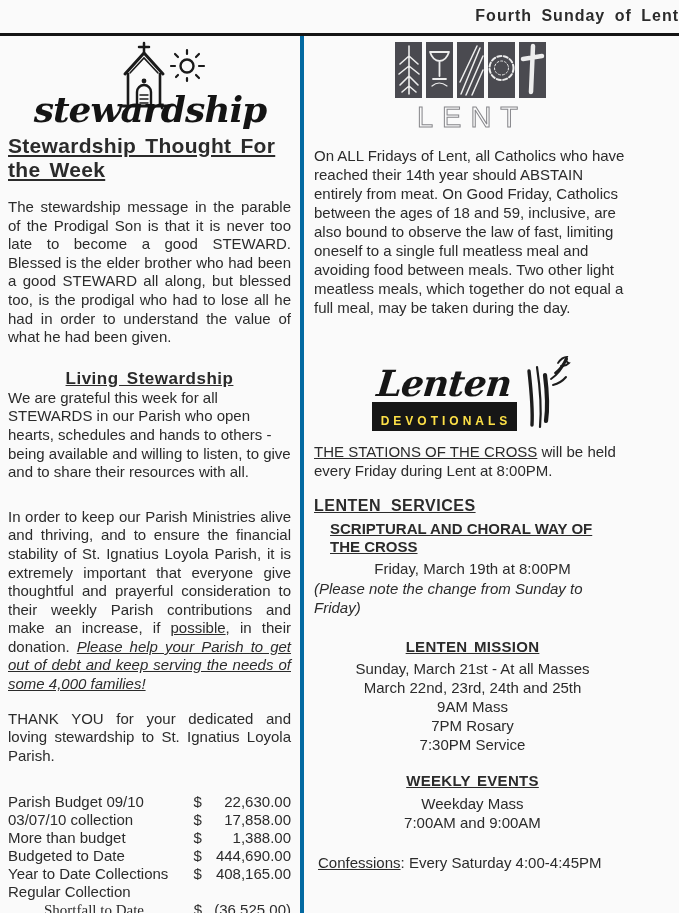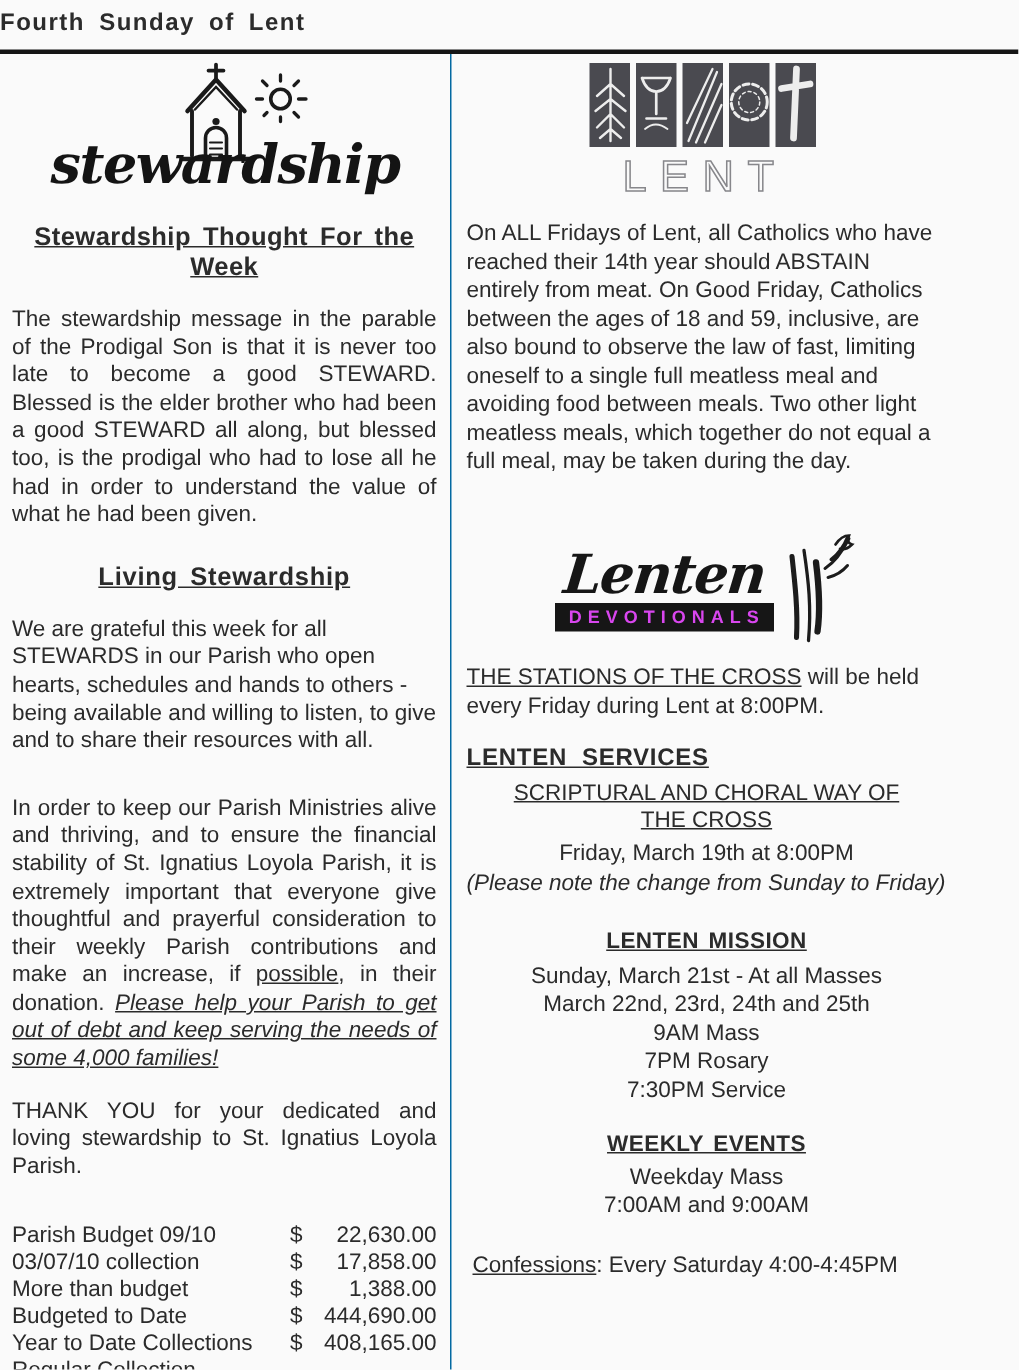--- a/index.html
+++ b/index.html
@@ -7,47 +7,47 @@
   body {
     width: 679px; height: 913px;
     background: #fafafa;
     color: #2b2b2b;
     font-family: "Liberation Sans", sans-serif;
     overflow: hidden;
   }
   .page { position: relative; width: 679px; height: 913px; overflow: hidden; }
 
   
-  .masthead { padding-top: 7px; text-align: left; border-radius: 12px; }
+  .masthead { padding-top: 7px; text-align: right; border-radius: 12px; }
   .masthead-title { font-size: 16px; font-weight: bold; letter-spacing: 1px; word-spacing: 4px; }
   .masthead-rule { height: 3px; background: #151515; margin-top: 8px; }
 
   
   .columns { display: flex; height: 878px; }
   .col-left  { width: 300px; padding: 2px 9px 0 8px; }
-  .col-right { width: 339px; border-left: 1px solid #0369a1; padding: 2px 8px 0 10px; }
+  .col-right { width: 339px; border-left: 4px solid #0369a1; padding: 2px 8px 0 10px; }
 
   p { margin: 0; font-size: 15px; line-height: 1.24; }
   .justify { text-align: justify; }
   .u { text-decoration: underline; }
 
   
   .stew-logo { text-align: center; margin-top: 2px; height: 90px; }
   .thought-heading {
-    margin: 18px 0 0; text-align: center;
-    font-size: 17px; font-weight: bold; text-decoration: underline;
+    margin: 4px 0 0; text-align: left;
+    font-size: 21px; font-weight: bold; text-decoration: underline;
     letter-spacing: 0.3px; word-spacing: 3px;
   }
   .thought-body { margin-top: 16px; }
   .living-heading {
     margin: 22px 0 0; text-align: center;
     font-size: 17px; font-weight: bold; text-decoration: underline;
     letter-spacing: 0.5px; word-spacing: 3px;
   }
-  .living-body { margin-top: 16px; }
+  .living-body { }
   .appeal { margin-top: 26px; }
   .appeal .plea { font-style: italic; text-decoration: underline; }
   .thanks { margin-top: 16px; }
 
   .budget { margin-top: 28px; font-size: 15px; }
   .budget-row { display: flex; line-height: 18px; }
   .budget-label { width: 190px; }
   .budget-label.indent { padding-left: 36px; font-family: Liberation Serif, serif; }
   .budget-amt { display: flex; width: 100px; }
   .budget-amt .val { margin-left: auto; }
@@ -59,31 +59,31 @@
 
   .devotionals { margin-top: 32px; display: flex; justify-content: center; align-items: flex-start; height: 88px; }
   .devotionals-textblock { margin-top: 18px; text-align: center; }
   .devotionals-script {
     font-family: "DejaVu Serif", serif;
     font-style: italic; font-weight: bold;
     font-size: 36px; line-height: 0.9; color: #161616;
     letter-spacing: -1px; transform: skewX(-6deg); display: inline-block;
   }
   .devotionals-bar {
-    margin-top: 2px; background: #161616; color: #d946ef;
+    margin-top: 2px; background: #161616; color: #fde047;
     font-size: 12px; font-weight: bold; letter-spacing: 4px;
-    padding: 2px 6px 3px 9px; display: inline-block;
+    padding: 12px 6px 3px 9px; display: inline-block;
   }
   .stations { margin-top: 6px; }
 
   .services-heading {
     margin: 16px 0 0; font-size: 16px; font-weight: bold;
     text-decoration: underline; letter-spacing: 0.5px; word-spacing: 5px;
   }
-  .scriptural-heading { margin-top: 5px; text-align: center; text-decoration: underline; padding: 0 16px; }
+  .scriptural-heading { margin-top: 5px; text-decoration: underline; padding: 0 16px; font-weight: bold; }
   .scriptural-when { margin-top: 3px; text-align: center; }
   .scriptural-note { margin-top: 2px; font-style: italic; }
 
   .mission { margin-top: 20px; text-align: center; }
   .mission-heading, .weekly-heading {
     font-size: 15px; font-weight: bold; text-decoration: underline;
     letter-spacing: 0.3px; word-spacing: 2px; margin: 0 0 3px;
   }
   .stack-line { font-size: 15px; line-height: 19px; }
   .weekly { margin-top: 18px; text-align: center; }

